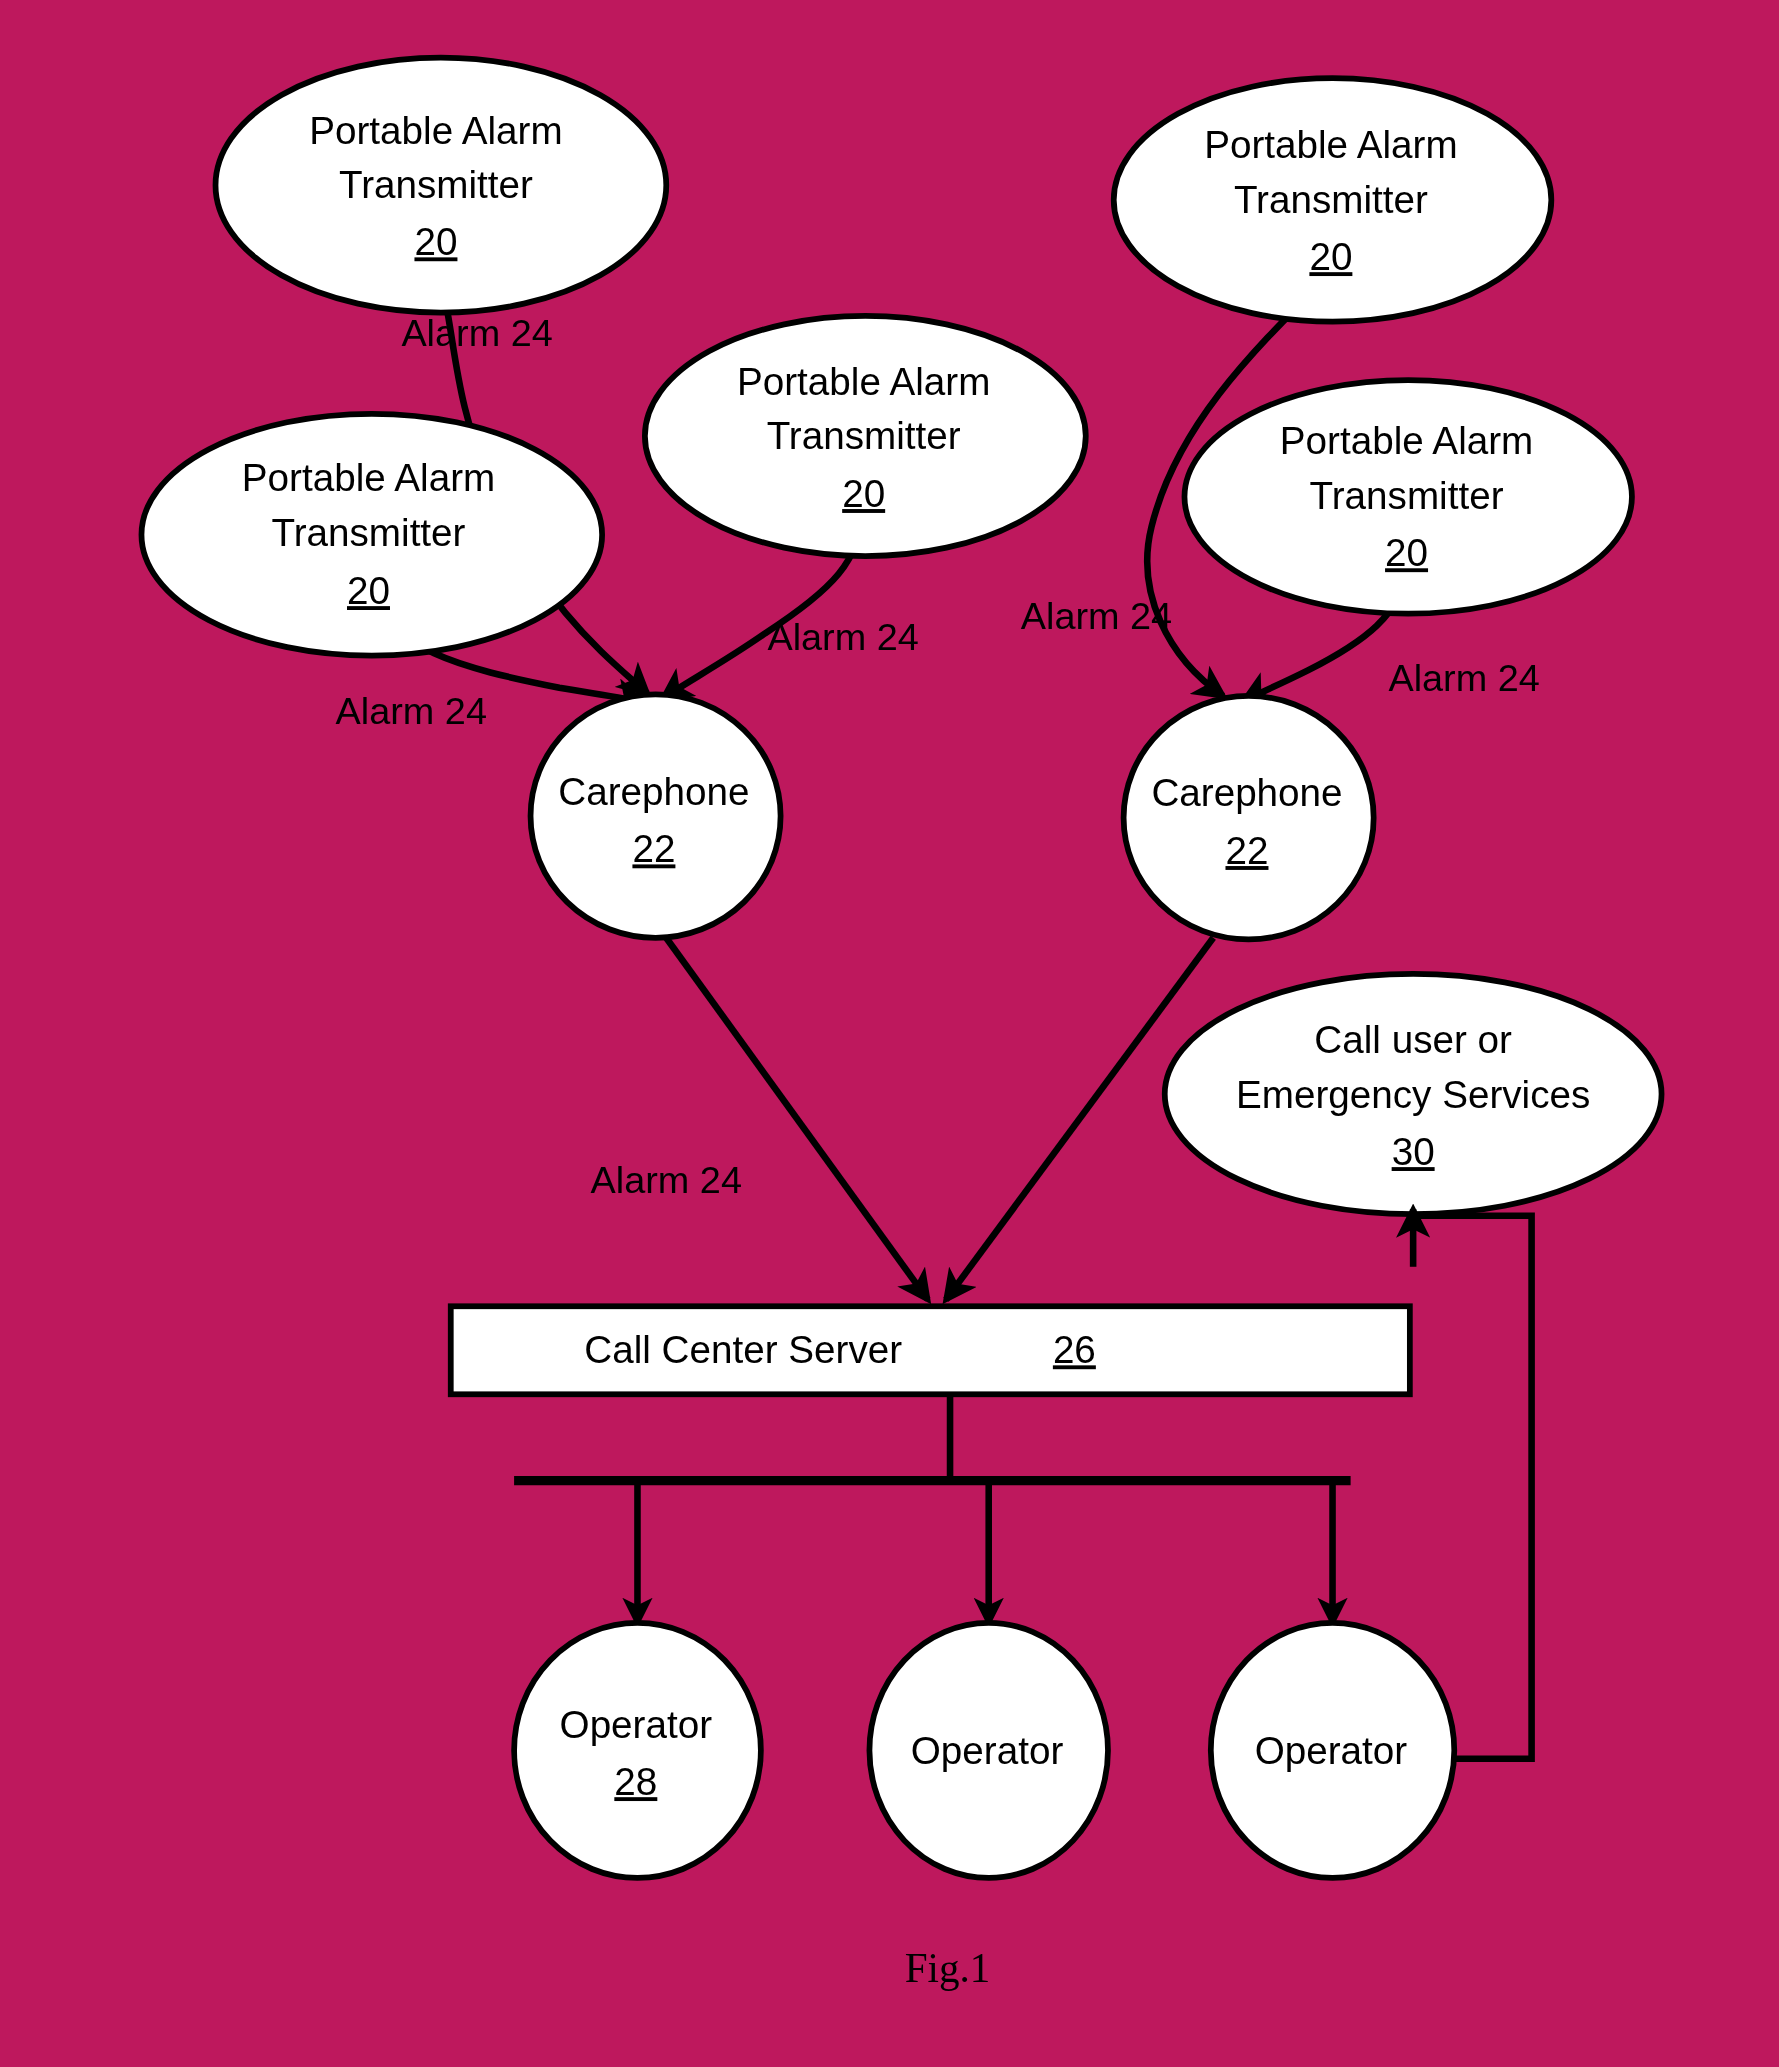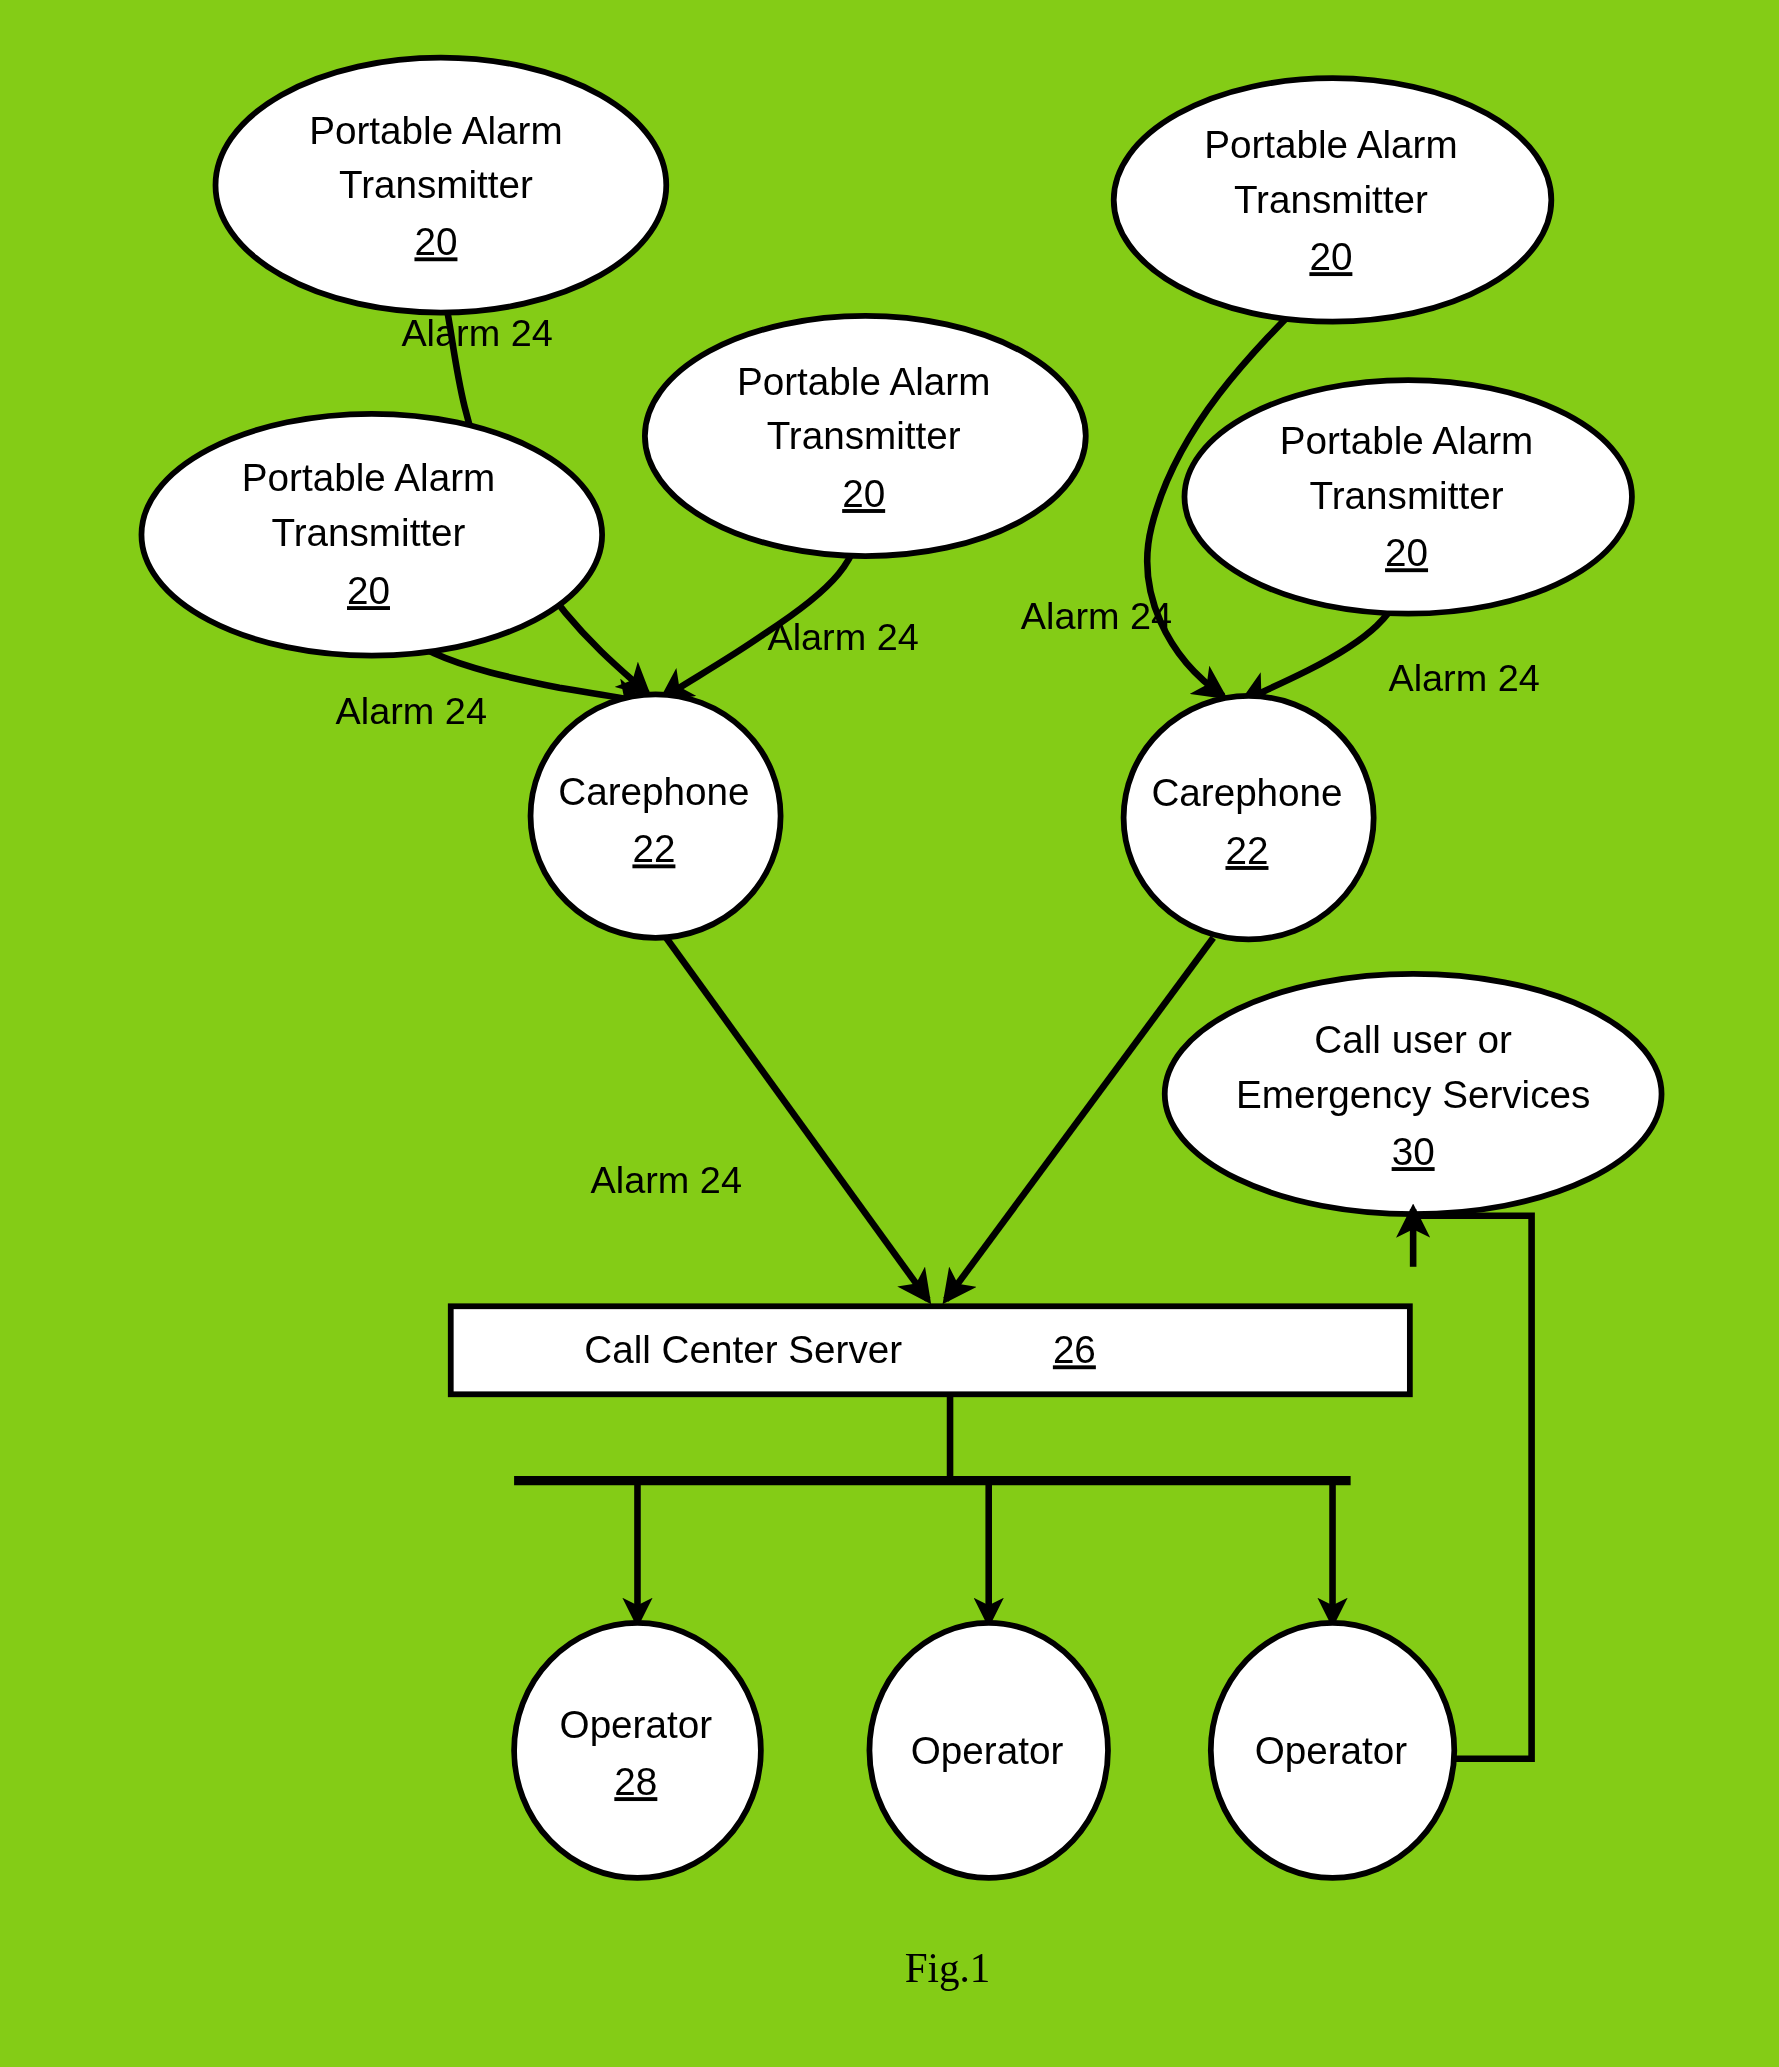--- a/index.html
+++ b/index.html
@@ -7,21 +7,21 @@
     padding: 0;
     background: #ffffff;
   }
   body {
     font-family: "Liberation Sans", sans-serif;
   }
   #figure-root {
     position: relative;
     width: 1780px;
     height: 2068px;
-    background: #84cc16;
+    background: #be185d;
     overflow: hidden;
   }
   #figure-svg {
     position: absolute;
     left: 0;
     top: 0;
     width: 1780px;
     height: 2068px;
   }
   .node-text {

